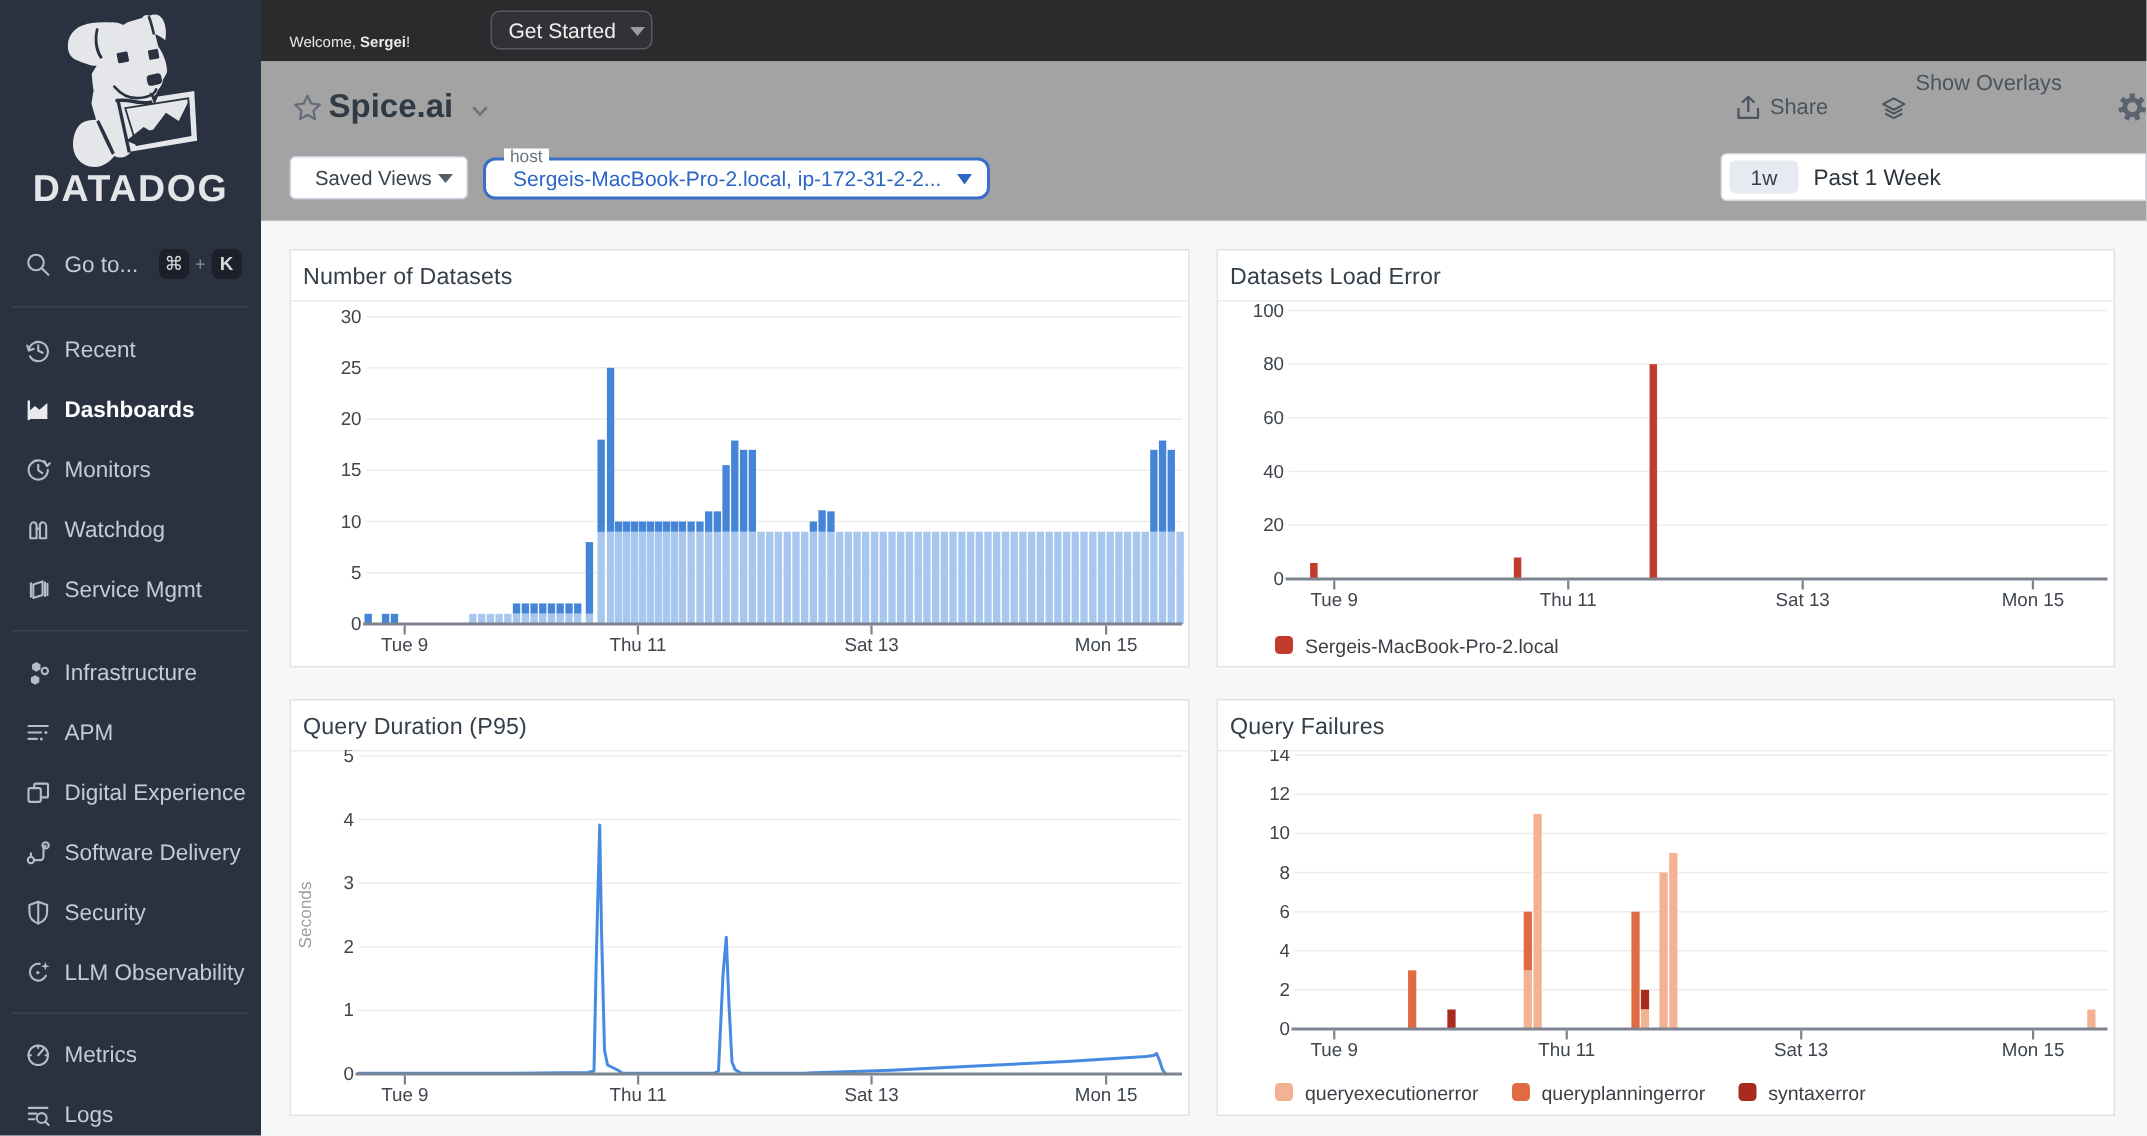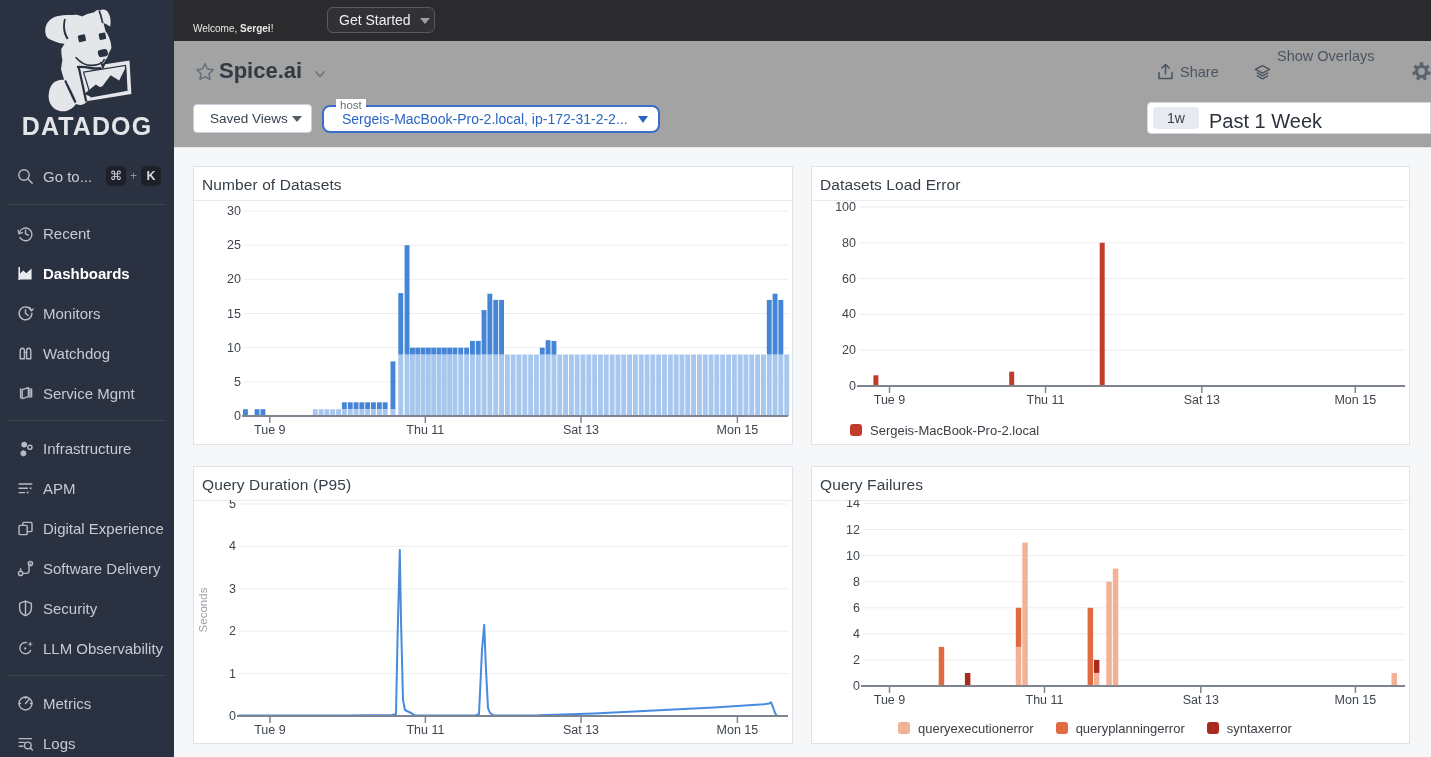--- a/index.html
+++ b/index.html
@@ -52,21 +52,21 @@
   <div style="position:absolute;left:19px;top:63px;width:119px;height:29px;border:1px solid #c9d0dd;border-radius:4px;background:#fff;font-size:14.5px;color:#39434d;line-height:27px;padding-left:16px;white-space:nowrap;font-size:13.5px;">Saved Views<span style="position:absolute;right:9px;top:11px;width:0;height:0;border-left:5px solid transparent;border-right:5px solid transparent;border-top:6px solid #555d66;"></span></div>
 
   <div style="position:absolute;left:148px;top:64px;width:338px;height:28px;border:2px solid #3a6fc7;border-radius:8px;background:#fff;padding-left:36px;">
     <div style="position:absolute;left:12px;top:-8px;background:#fff;padding:0 4px;font-size:11.5px;color:#69727c;">host</div>
     <div style="position:absolute;left:18px;top:4px;width:292px;overflow:hidden;white-space:nowrap;font-size:14px;color:#2b66c4;">Sergeis-MacBook-Pro-2.local, ip-172-31-2-2...</div>
     <div style="position:absolute;right:10px;top:9px;width:0;height:0;border-left:5.5px solid transparent;border-right:5.5px solid transparent;border-top:7px solid #2b66c4;"></div>
   </div>
 
   <div style="position:absolute;left:973px;top:61px;width:284px;height:32px;border:1px solid #d3d8e0;border-radius:4px 0 0 4px;background:#fff;">
     <div style="position:absolute;left:5px;top:4px;width:46px;height:22px;background:#e7eaf0;border-radius:4px;text-align:center;line-height:22px;font-size:14px;color:#39404a;">1w</div>
-    <div style="position:absolute;left:61px;top:7px;font-size:20px;color:#2c333c;">Past 1 Week</div>
+    <div style="position:absolute;left:61px;top:7px;font-size:15px;color:#2c333c;">Past 1 Week</div>
   </div>
 </div>
 
 <div id="main"></div>
 <div class="card" style="left:193px;top:166px;width:600px;height:279px;">
     <div class="ctitle">Number of Datasets</div>
     <div class="csep"></div>
     <svg width="598" height="244" style="position:absolute;left:0;top:32px">
       <line x1="50" y1="182.8" x2="594" y2="182.8" stroke="#ededee" stroke-width="1"></line>
       <line x1="50" y1="148.7" x2="594" y2="148.7" stroke="#ededee" stroke-width="1"></line>
@@ -302,21 +302,21 @@
       <line x1="49" y1="186.0" x2="593" y2="186.0" stroke="#7d8490" stroke-width="2"></line>
       <line x1="77.5" y1="187.0" x2="77.5" y2="193.0" stroke="#7d8490" stroke-width="1.5"></line>
       <text x="77.5" y="204.0" text-anchor="middle" font-size="12.5" fill="#3f464e">Tue 9</text>
       <line x1="232.5" y1="187.0" x2="232.5" y2="193.0" stroke="#7d8490" stroke-width="1.5"></line>
       <text x="232.5" y="204.0" text-anchor="middle" font-size="12.5" fill="#3f464e">Thu 11</text>
       <line x1="388.8" y1="187.0" x2="388.8" y2="193.0" stroke="#7d8490" stroke-width="1.5"></line>
       <text x="388.8" y="204.0" text-anchor="middle" font-size="12.5" fill="#3f464e">Sat 13</text>
       <line x1="543.4" y1="187.0" x2="543.4" y2="193.0" stroke="#7d8490" stroke-width="1.5"></line>
       <text x="543.4" y="204.0" text-anchor="middle" font-size="12.5" fill="#3f464e">Mon 15</text>
     </svg>
-    <div style="position:absolute;left:38px;top:254px;font-size:13px;color:#3b4046;margin-left:48px;"><span class="legsq" style="background:#f4b294;"></span>queryexecutionerror<span class="legsq" style="background:#e06a42;margin-left:22px;"></span>queryplanningerror<span class="legsq" style="background:#a82b1d;margin-left:22px;"></span>syntaxerror</div>
+    <div style="position:absolute;left:38px;top:254px;font-size:13px;color:#3b4046;"><span class="legsq" style="background:#f4b294;"></span>queryexecutionerror<span class="legsq" style="background:#e06a42;margin-left:22px;"></span>queryplanningerror<span class="legsq" style="background:#a82b1d;margin-left:22px;"></span>syntaxerror</div>
   </div>
 <div id="sidebar">
   <svg width="116" height="112" viewBox="0 0 116 112" style="position:absolute;left:29px;top:4px">
 <g fill="#e4e6ea" stroke="none">
  <path d="M28,12.3
    C 21,13.9 16.8,19.4 16.3,25.2
    C 15.9,29.9 17.5,33.6 20.3,35.1
    C 24,37.1 31.5,40.1 35.5,39.8
    C 33.8,42.6 32.4,44.4 32.2,45.4
    C 32.4,50.5 33.2,56.8 34.6,62

